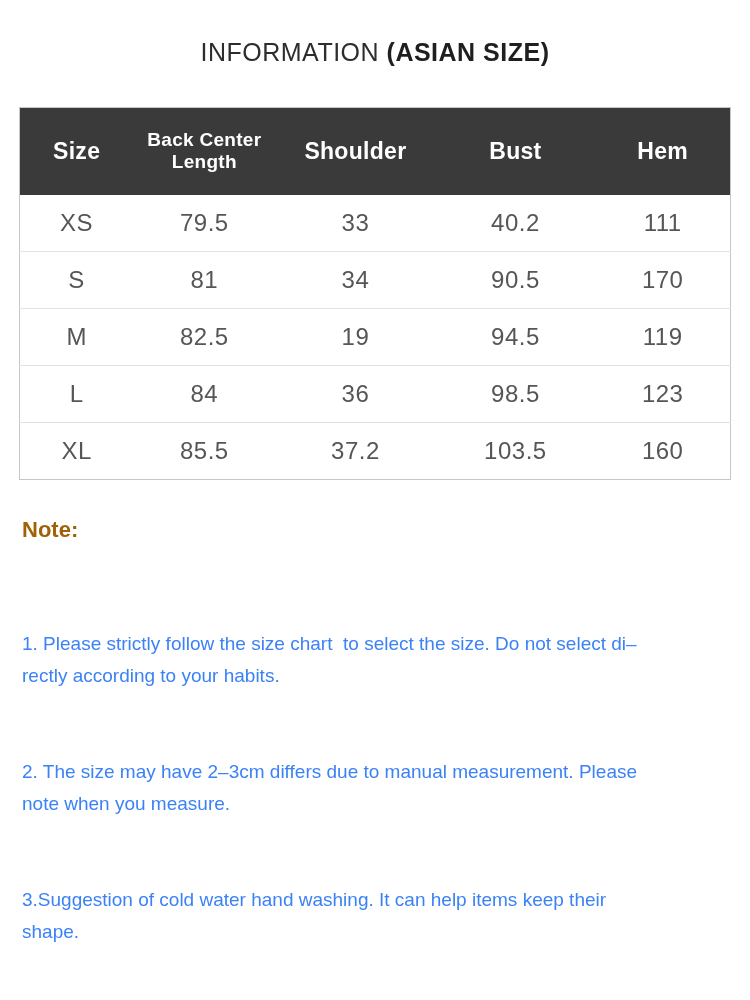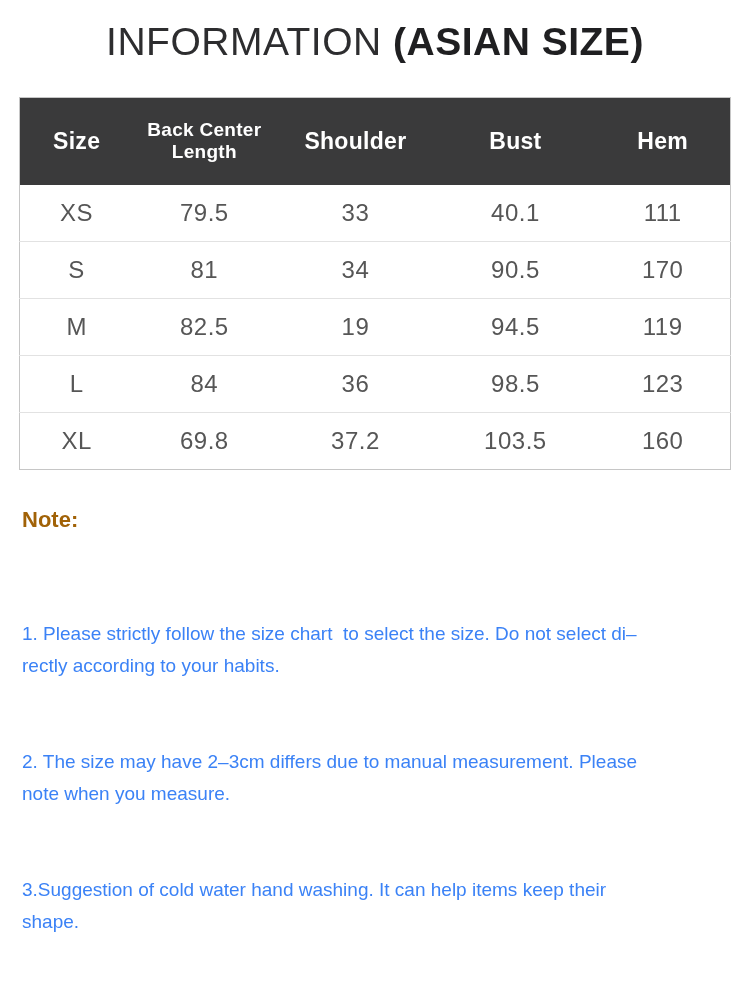--- a/index.html
+++ b/index.html
@@ -15,23 +15,23 @@
   body {
     width: 750px;
     height: 1000px;
     overflow: hidden;
     font-family: "Liberation Sans", "DejaVu Sans", sans-serif;
     color: var(--text);
   }
   .page { width: 750px; height: 1000px; position: relative; }
 
   .title {
-    margin-top: 20px;
+    margin-top: 30px;
     text-align: center;
-    font-size: 39px;
+    font-size: 25px;
     line-height: 44px;
     letter-spacing: 0.5px;
     color: #2d2d2f;
     white-space: nowrap;
   }
   .title .regular { font-weight: 400; }
   .title .bold { font-weight: 700; color: #1f1f21; }
 
   table.size-table {
     width: 712px;
@@ -121,21 +121,21 @@
         <th>Shoulder</th>
         <th>Bust</th>
         <th>Hem</th>
       </tr>
     </thead>
     <tbody>
       <tr>
         <td>XS</td>
         <td>79.5</td>
         <td>33</td>
-        <td>40.1</td>
+        <td>40.2</td>
         <td>111</td>
       </tr>
       <tr>
         <td>S</td>
         <td>81</td>
         <td>34</td>
         <td>90.5</td>
         <td>170</td>
       </tr>
       <tr>
@@ -147,21 +147,21 @@
       </tr>
       <tr>
         <td>L</td>
         <td>84</td>
         <td>36</td>
         <td>98.5</td>
         <td>123</td>
       </tr>
       <tr>
         <td>XL</td>
-        <td>69.8</td>
+        <td>85.5</td>
         <td>37.2</td>
         <td>103.5</td>
         <td>160</td>
       </tr>
     </tbody>
   </table>
 
   <div class="content">
     <div class="note-heading">Note:</div>
     <div class="note-body">

